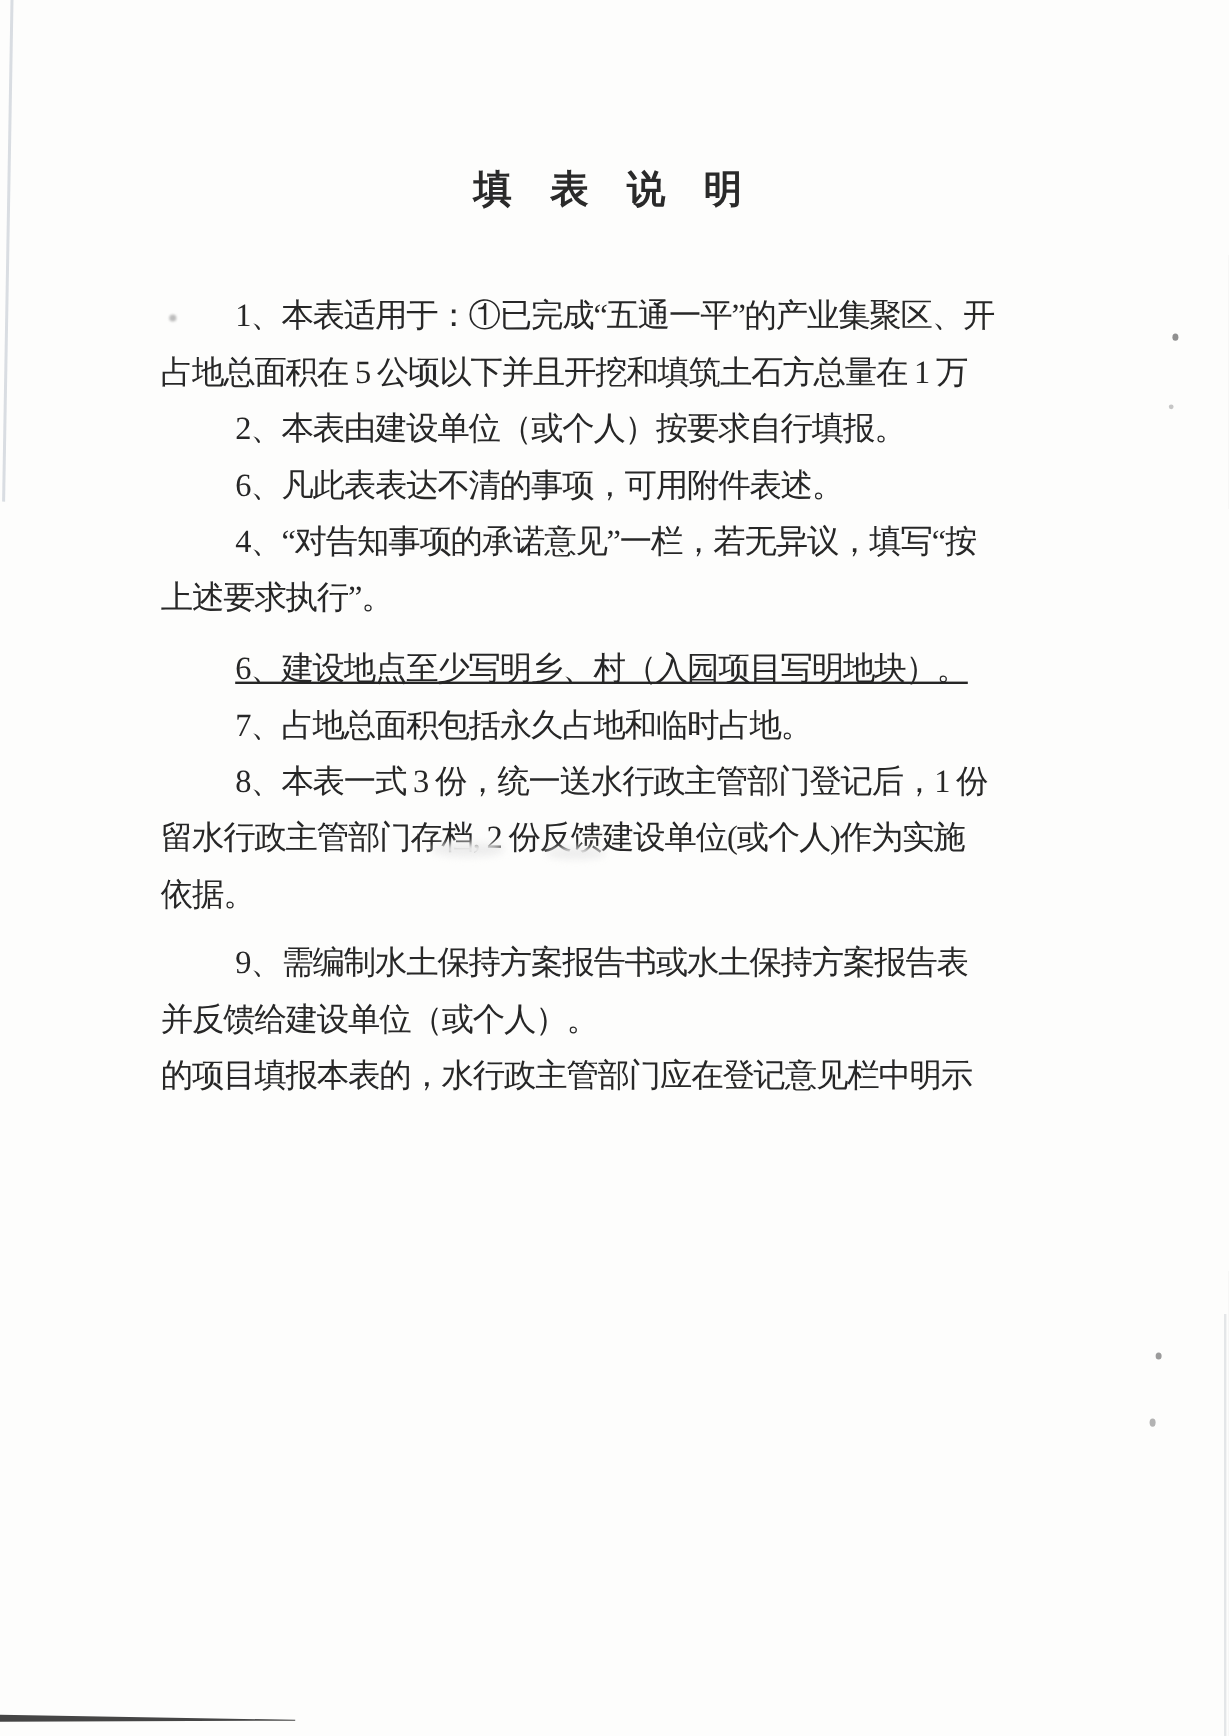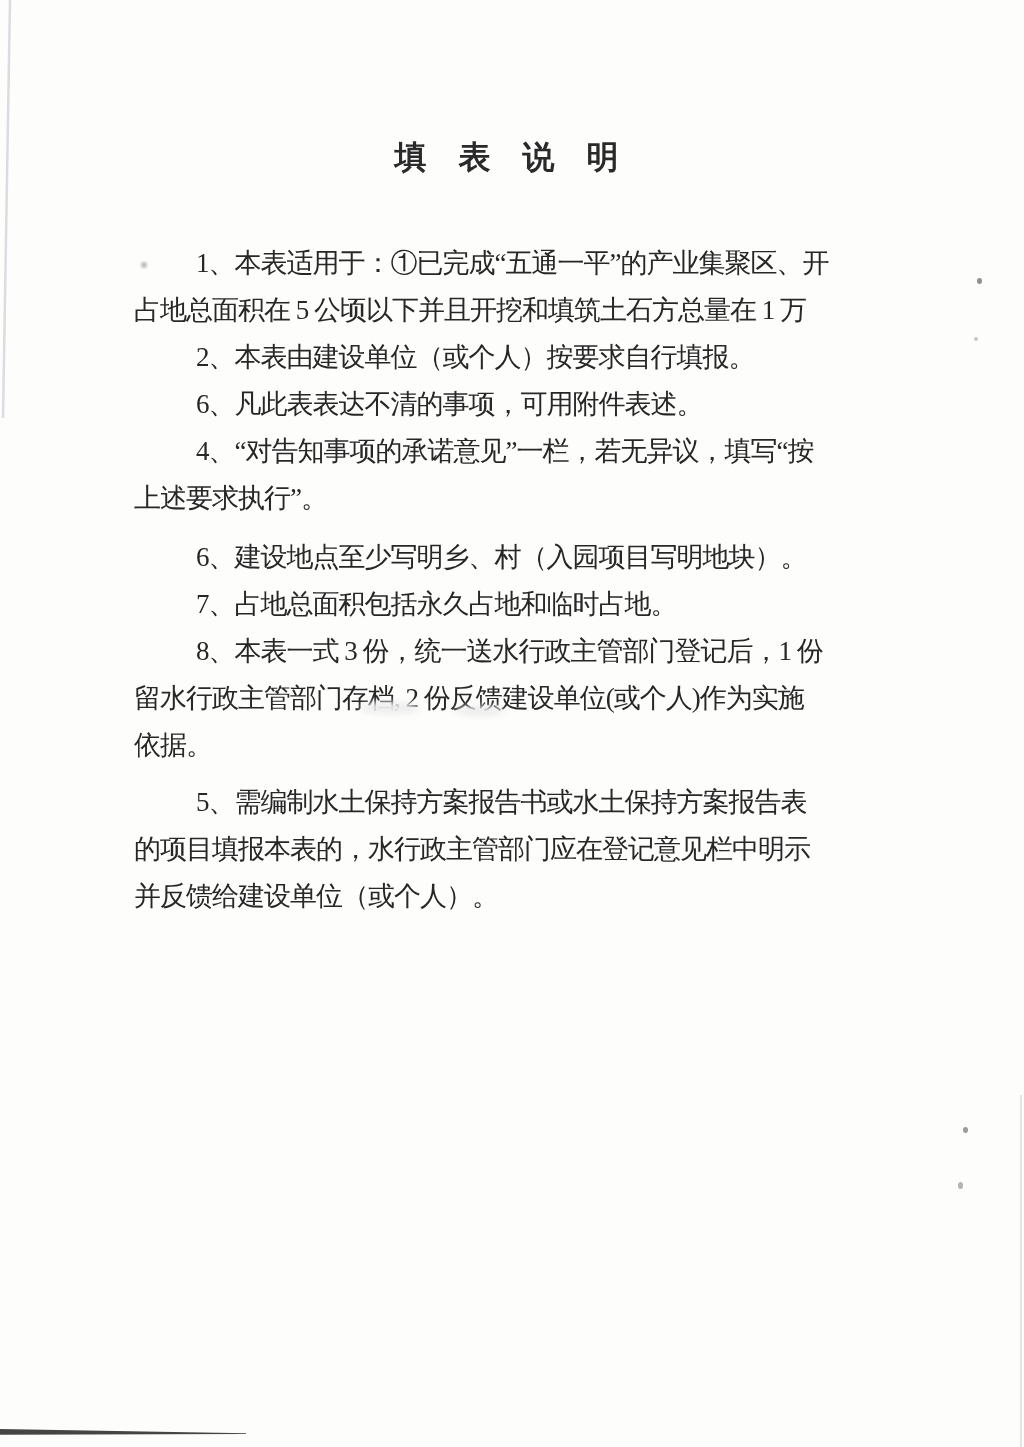--- a/index.html
+++ b/index.html
@@ -19,21 +19,21 @@
   }
   .doc-title{
     margin:0 0 60px 0;
     font-size:32px;
     font-weight:600;
     text-align:center;
     color:#2a2a2a;
     white-space:nowrap;
   }
   .para{margin:0;}
-  .para:nth-child(6){margin-top:12px;}
+  .para:nth-child(6){margin-top:12px;text-decoration:underline;}
   .para:nth-child(9){margin-top:10px;}
   .line{
     font-size:27px;
     line-height:47px;
     letter-spacing:-1px;
     white-space:nowrap;
     color:#272727;
   }
   .line.first{text-indent:62px;}
   
@@ -89,23 +89,23 @@
         </div>
         <div class="para">
           <div class="line first">7、占地总面积包括永久占地和临时占地。</div>
         </div>
         <div class="para">
           <div class="line first">8、本表一式 3 份，统一送水行政主管部门登记后，1 份</div>
           <div class="line">留水行政主管部门存档, 2 份反馈建设单位(或个人)作为实施</div>
           <div class="line">依据。</div>
         </div>
         <div class="para">
-          <div class="line first">5、需编制水土保持方案报告书或水土保持方案报告表</div>
+          <div class="line first">9、需编制水土保持方案报告书或水土保持方案报告表</div>
+          <div class="line">并反馈给建设单位（或个人）。</div>
           <div class="line">的项目填报本表的，水行政主管部门应在登记意见栏中明示</div>
-          <div class="line">并反馈给建设单位（或个人）。</div>
         </div>
       </div>
   </div>
 
   <svg class="artifact bottom-line" width="260" height="20" viewBox="0 0 260 20">
     <polygon points="0,9 246,13.2 246,13.9 0,14.8" fill="#454545"></polygon>
   </svg>
 
   <div class="speck s1"></div>
   <div class="speck s2"></div>

